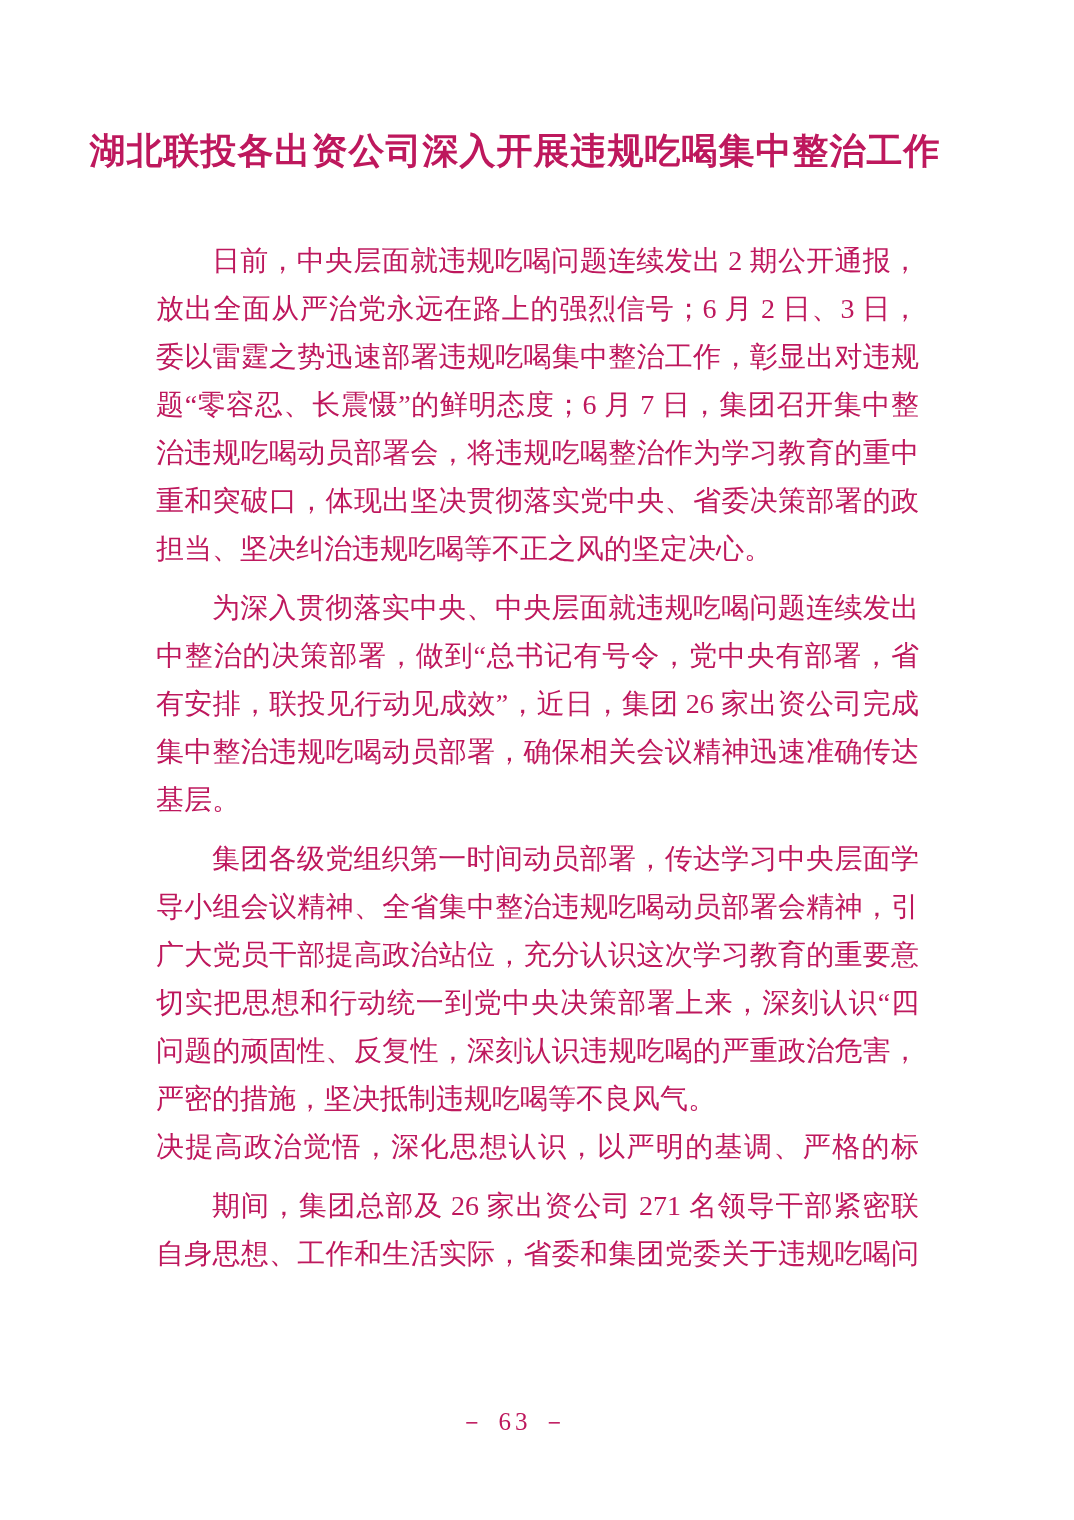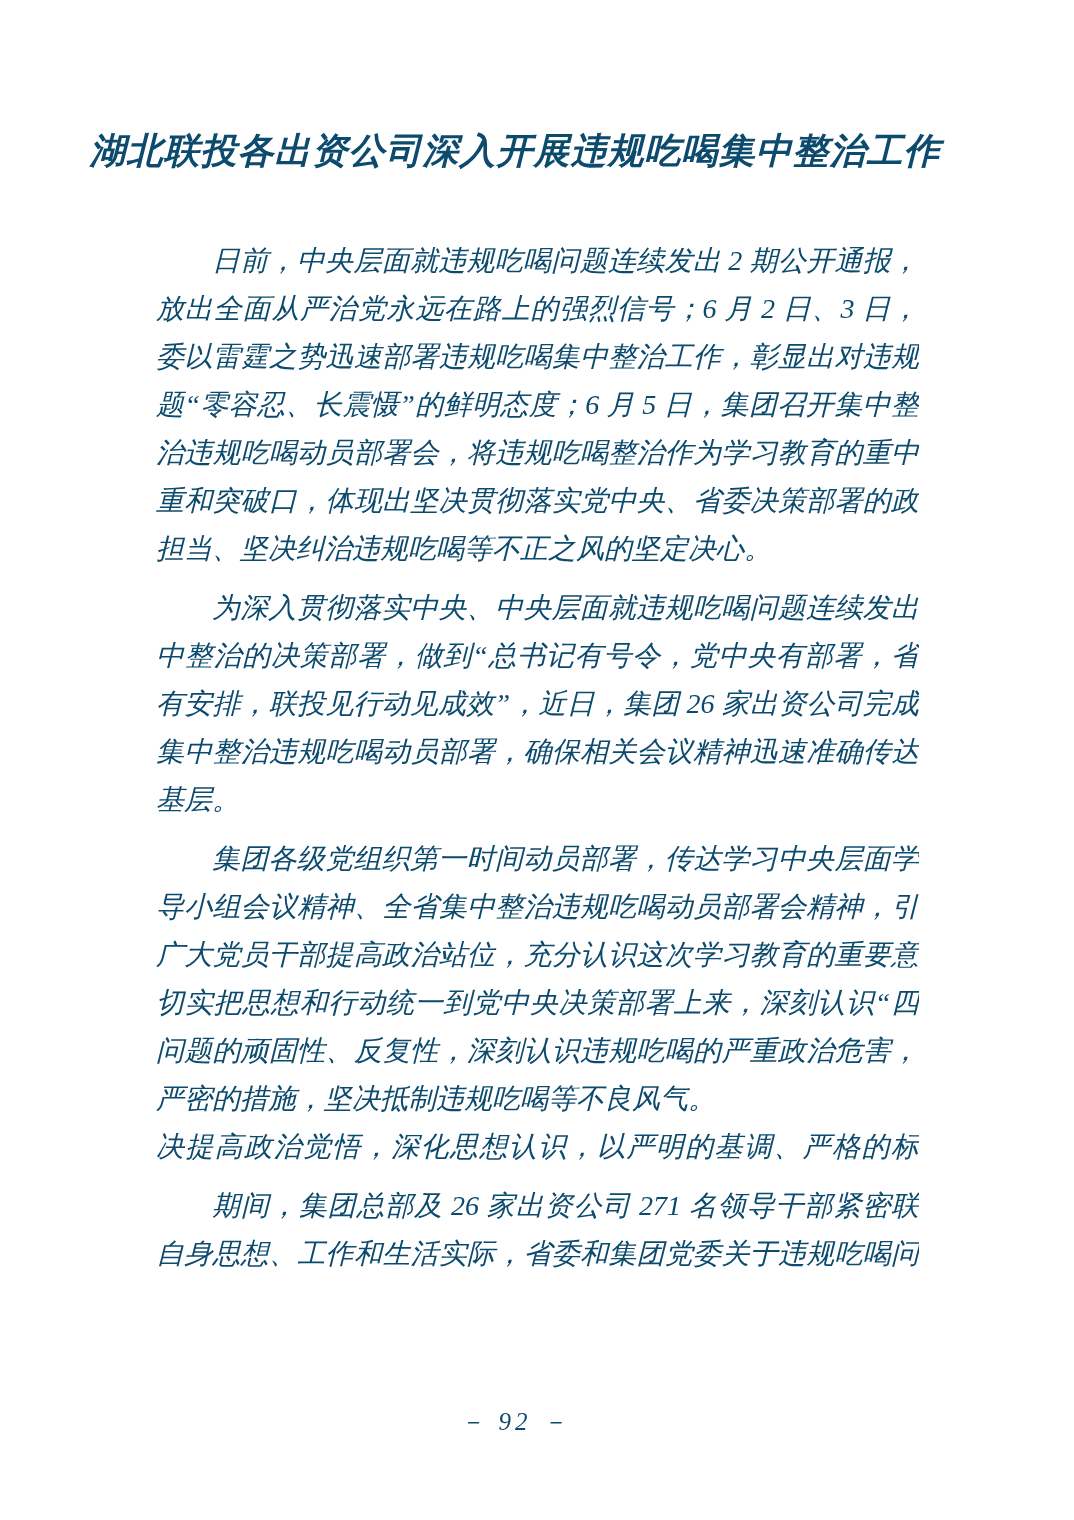--- a/index.html
+++ b/index.html
@@ -7,22 +7,21 @@
     padding: 0;
     background: #ffffff;
   }
   .page {
     position: relative;
     width: 1030px;
     height: 1520px;
     background: #ffffff;
     overflow: hidden;
     font-family: "Liberation Serif", "DejaVu Serif", serif;
-    color: #0c4a6e;
-    font-style: italic;
+    color: #be185d;
   }
   .doc-title {
     position: absolute;
     top: 128px;
     left: 0;
     width: 100%;
     margin: 0;
     text-align: center;
     font-size: 36px;
     font-weight: bold;
@@ -72,21 +71,21 @@
 <div class="page">
 
   <h1 class="doc-title">湖北联投各出资公司深入开展违规吃喝集中整治工作</h1>
 
   <div class="content">
 
     <div class="para">
       <div class="line indent">日前，中央层面就违规吃喝问题连续发出 2 期公开通报，释</div>
       <div class="line">放出全面从严治党永远在路上的强烈信号；6 月 2 日、3 日，省</div>
       <div class="line">委以雷霆之势迅速部署违规吃喝集中整治工作，彰显出对违规问</div>
-      <div class="line">题“零容忍、长震慑”的鲜明态度；6 月 5 日，集团召开集中整</div>
+      <div class="line">题“零容忍、长震慑”的鲜明态度；6 月 7 日，集团召开集中整</div>
       <div class="line">治违规吃喝动员部署会，将违规吃喝整治作为学习教育的重中之</div>
       <div class="line">重和突破口，体现出坚决贯彻落实党中央、省委决策部署的政治</div>
       <div class="line end">担当、坚决纠治违规吃喝等不正之风的坚定决心。</div>
     </div>
 
     <div class="para">
       <div class="line indent">为深入贯彻落实中央、中央层面就违规吃喝问题连续发出</div>
       <div class="line">中整治的决策部署，做到“总书记有号令，党中央有部署，省委</div>
       <div class="line">有安排，联投见行动见成效”，近日，集团 26 家出资公司完成</div>
       <div class="line">集中整治违规吃喝动员部署，确保相关会议精神迅速准确传达至</div>
@@ -103,15 +102,15 @@
       <div class="line">决提高政治觉悟，深化思想认识，以严明的基调、严格的标准、</div>
     </div>
 
     <div class="para">
       <div class="line indent">期间，集团总部及 26 家出资公司 271 名领导干部紧密联系</div>
       <div class="line">自身思想、工作和生活实际，省委和集团党委关于违规吃喝问题集</div>
     </div>
 
   </div>
 
-  <div class="page-number">－ 92 －</div>
+  <div class="page-number">－ 63 －</div>
 
 </div>
 
 </body></html>

